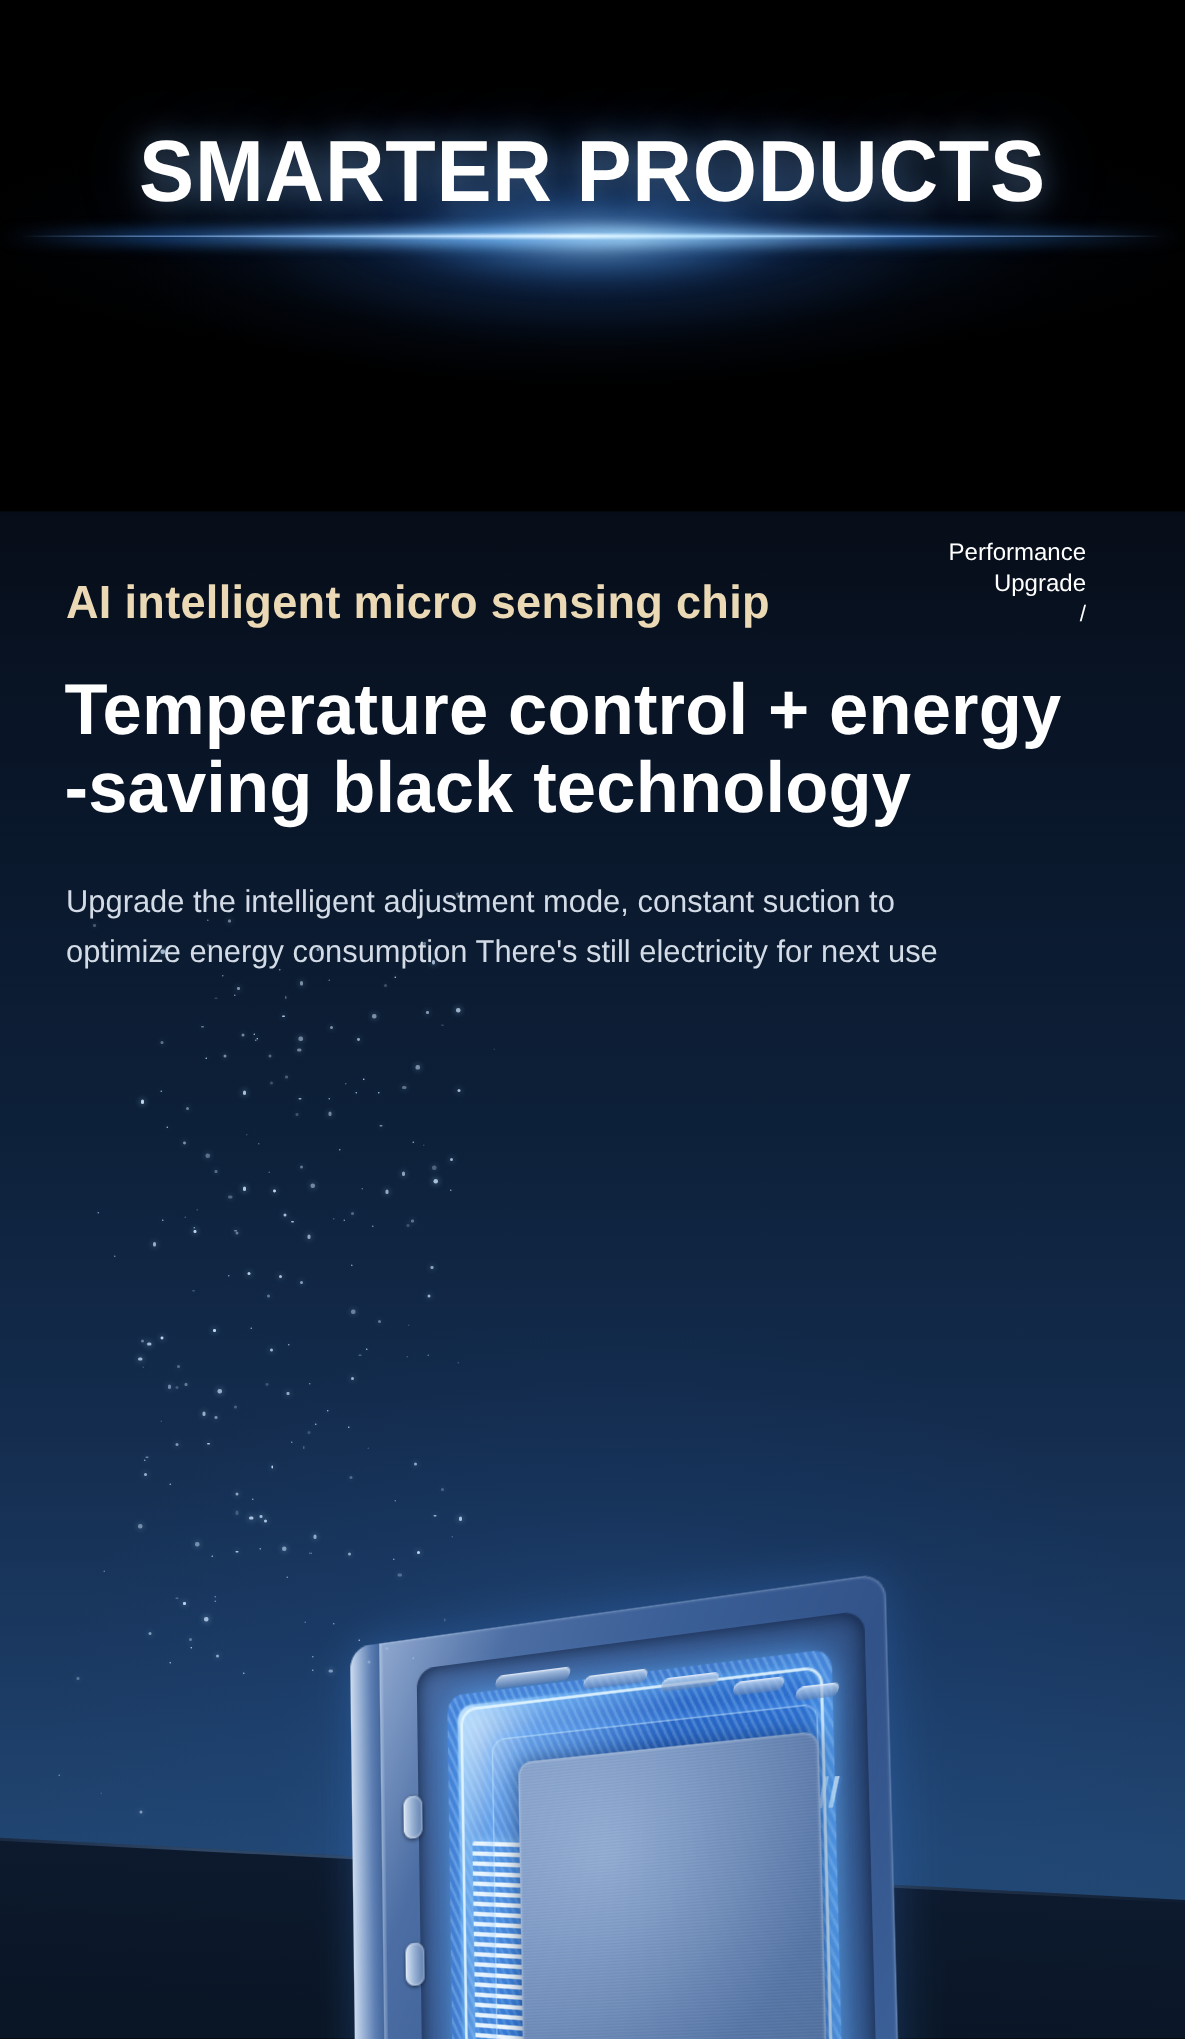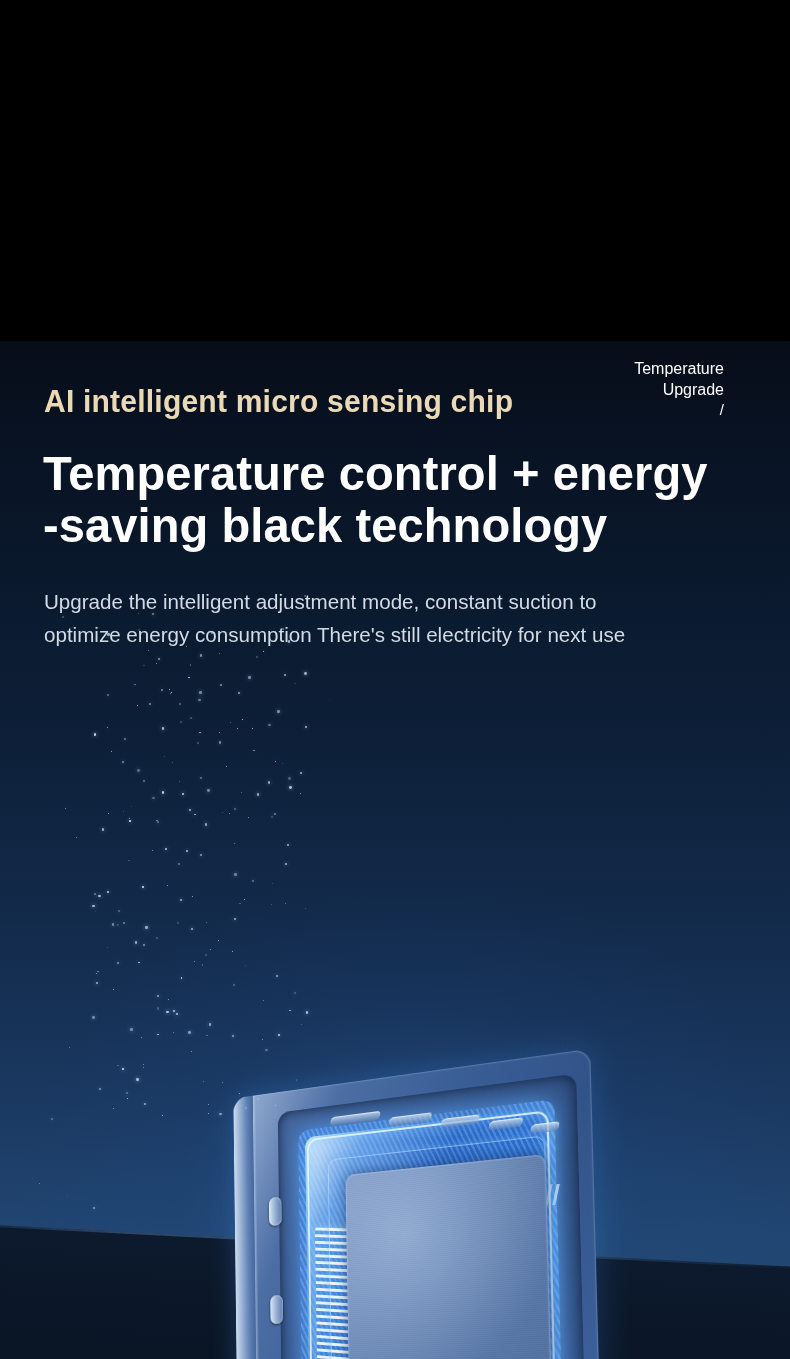--- a/index.html
+++ b/index.html
@@ -358,20 +358,37 @@
 
   
   .particles{ position:absolute; left:0; top:0; width:790px; height:1018px; pointer-events:none; z-index:5;}
   .pt{ position:absolute; background:#cfe6ff; border-radius:50%; box-shadow:0 0 4px rgba(180,225,255,0.9); }
 </style>
 </head>
 <body>
 
 <div id="page">
 
+  <div class="hero">
+    <div class="hero-haze2"></div>
+    <div class="hero-haze"></div>
+
+    <div class="hero-title">SMARTER PRODUCTS</div>
+
+    <div class="reflect-wrap">
+      
+    </div>
+
+    <div class="glow-line">
+      <div class="glow-burst"></div>
+      <div class="glow-wide"></div>
+      <div class="glow-hair"></div>
+      <div class="glow-core"></div>
+    </div>
+  </div>
 
   <div class="panel">
     <div class="panel-sheen"></div>
 
     <div class="floor">
       <div class="floor-plane"></div>
       <div class="floor-edge"></div>
     </div>
 
     <div class="chip-stage">
@@ -608,21 +625,21 @@
         <div class="pt" style="left: 39.4px; top: 842.1px; width: 1.1px; height: 1.1px; opacity: 0.52;"></div>
         <div class="pt" style="left: 152.4px; top: 272.4px; width: 1.3px; height: 1.3px; opacity: 0.5;"></div>
         <div class="pt" style="left: 65.2px; top: 467.2px; width: 1.1px; height: 1.1px; opacity: 0.65;"></div>
         <div class="pt" style="left: 285.2px; top: 562.1px; width: 1px; height: 1px; opacity: 0.47;"></div>
       </div>
   </div>
 
   <div class="kicker">AI intelligent micro sensing chip</div>
 
   <div class="perf">
-    <span>Temperature</span><br>
+    <span>Performance</span><br>
     <span>Upgrade</span>
     <span class="slash">/</span>
   </div>
 
   <div class="headline">
     <span>Temperature control + energy</span>
     <span class="l2">-saving black technology</span>
   </div>
 
   <div class="subcopy">

